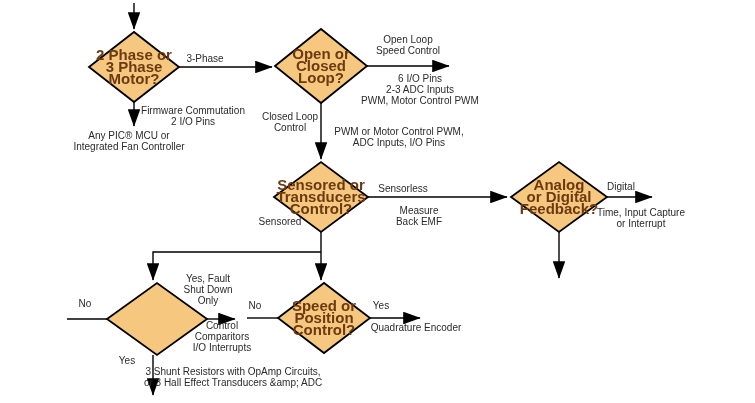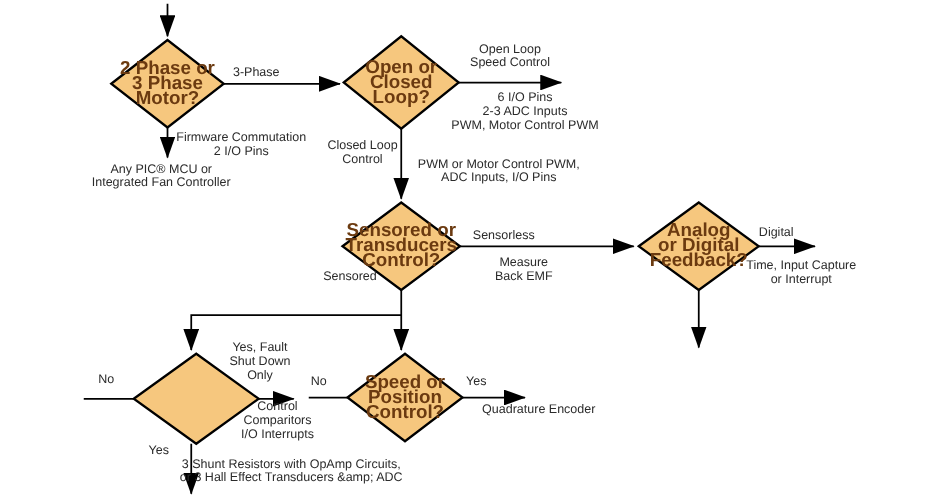--- a/index.html
+++ b/index.html
@@ -104,15 +104,15 @@
 Only</div>
   <div class="lbl" style="left:70px;top:298px;width:30px;">No</div>
   <div class="lbl" style="left:180px;top:320px;width:84px;">Control
 Comparitors
 I/O Interrupts</div>
   <div class="lbl" style="left:110px;top:355px;width:34px;">Yes</div>
   <div class="lbl" style="left:123px;top:366px;width:220px;">3 Shunt Resistors with OpAmp Circuits,
 or 3 Hall Effect Transducers &amp;amp; ADC</div>
   <div class="lbl" style="left:240px;top:300px;width:30px;">No</div>
   <div class="lbl" style="left:364px;top:300px;width:34px;">Yes</div>
-  <div class="lbl" style="left:376px;top:322px;width:110px;">Quadrature Encoder</div>
+  <div class="lbl" style="left:361px;top:322px;width:110px;">Quadrature Encoder</div>
 
 </div>
 
 </body></html>

